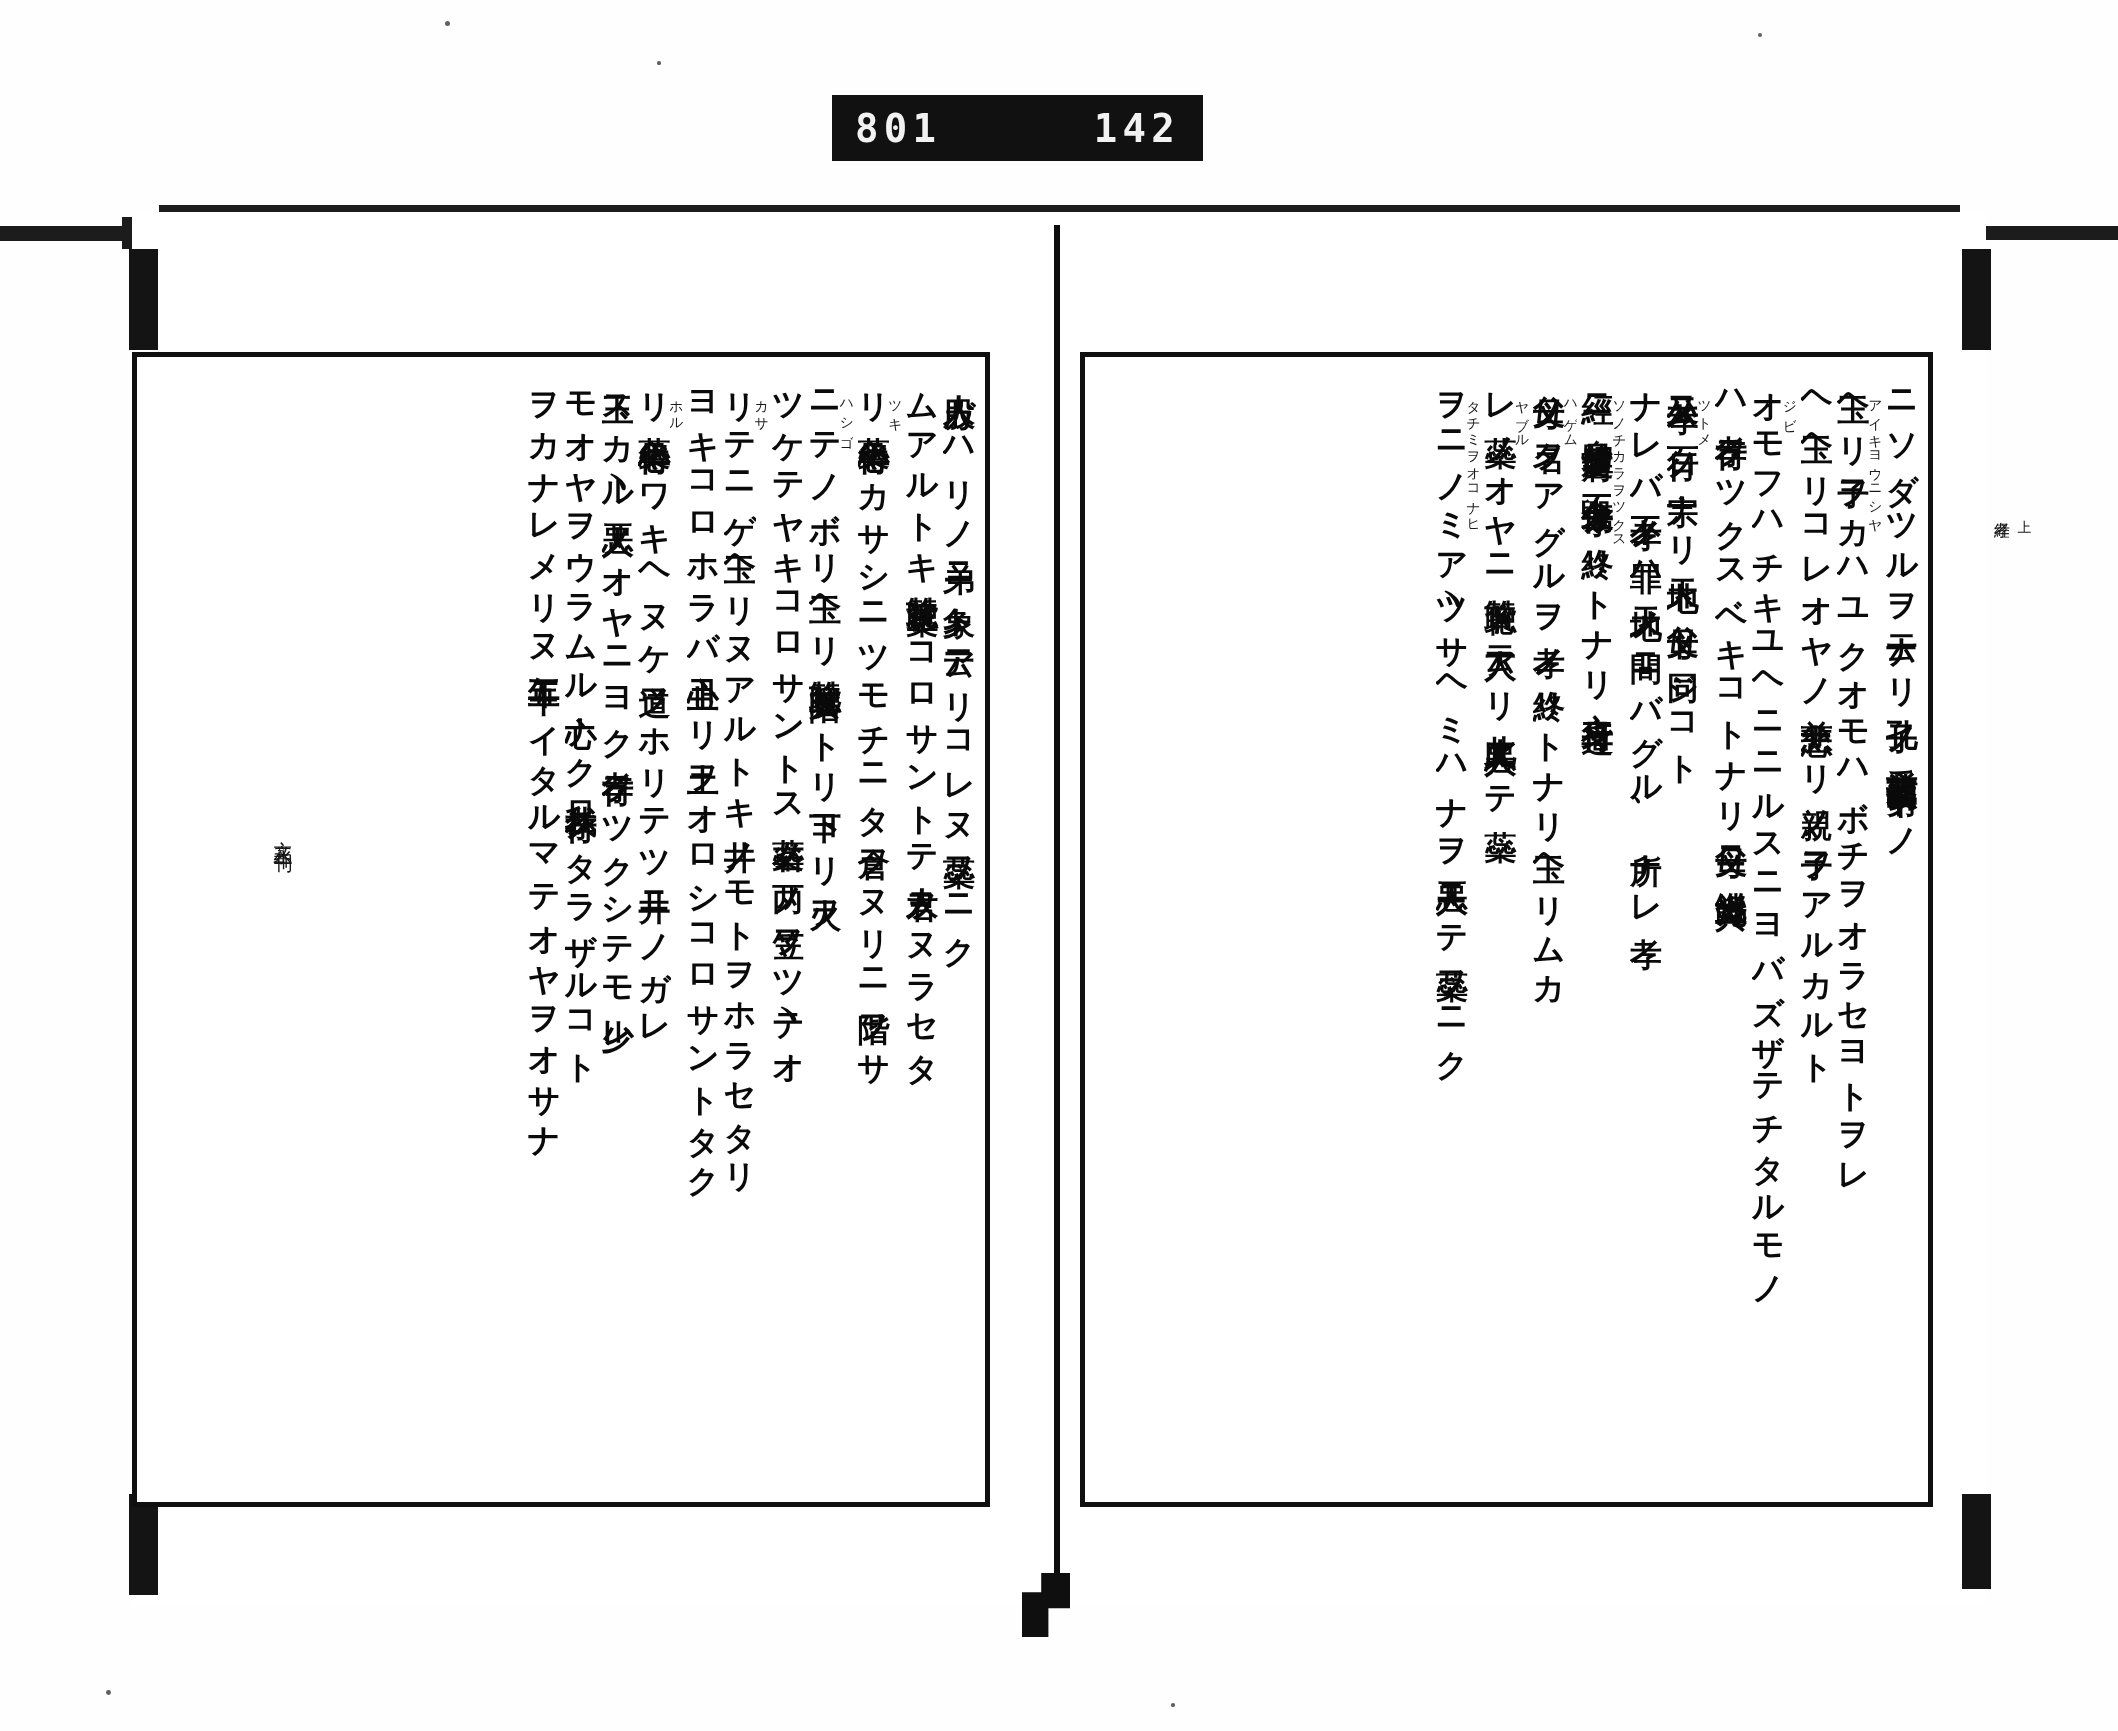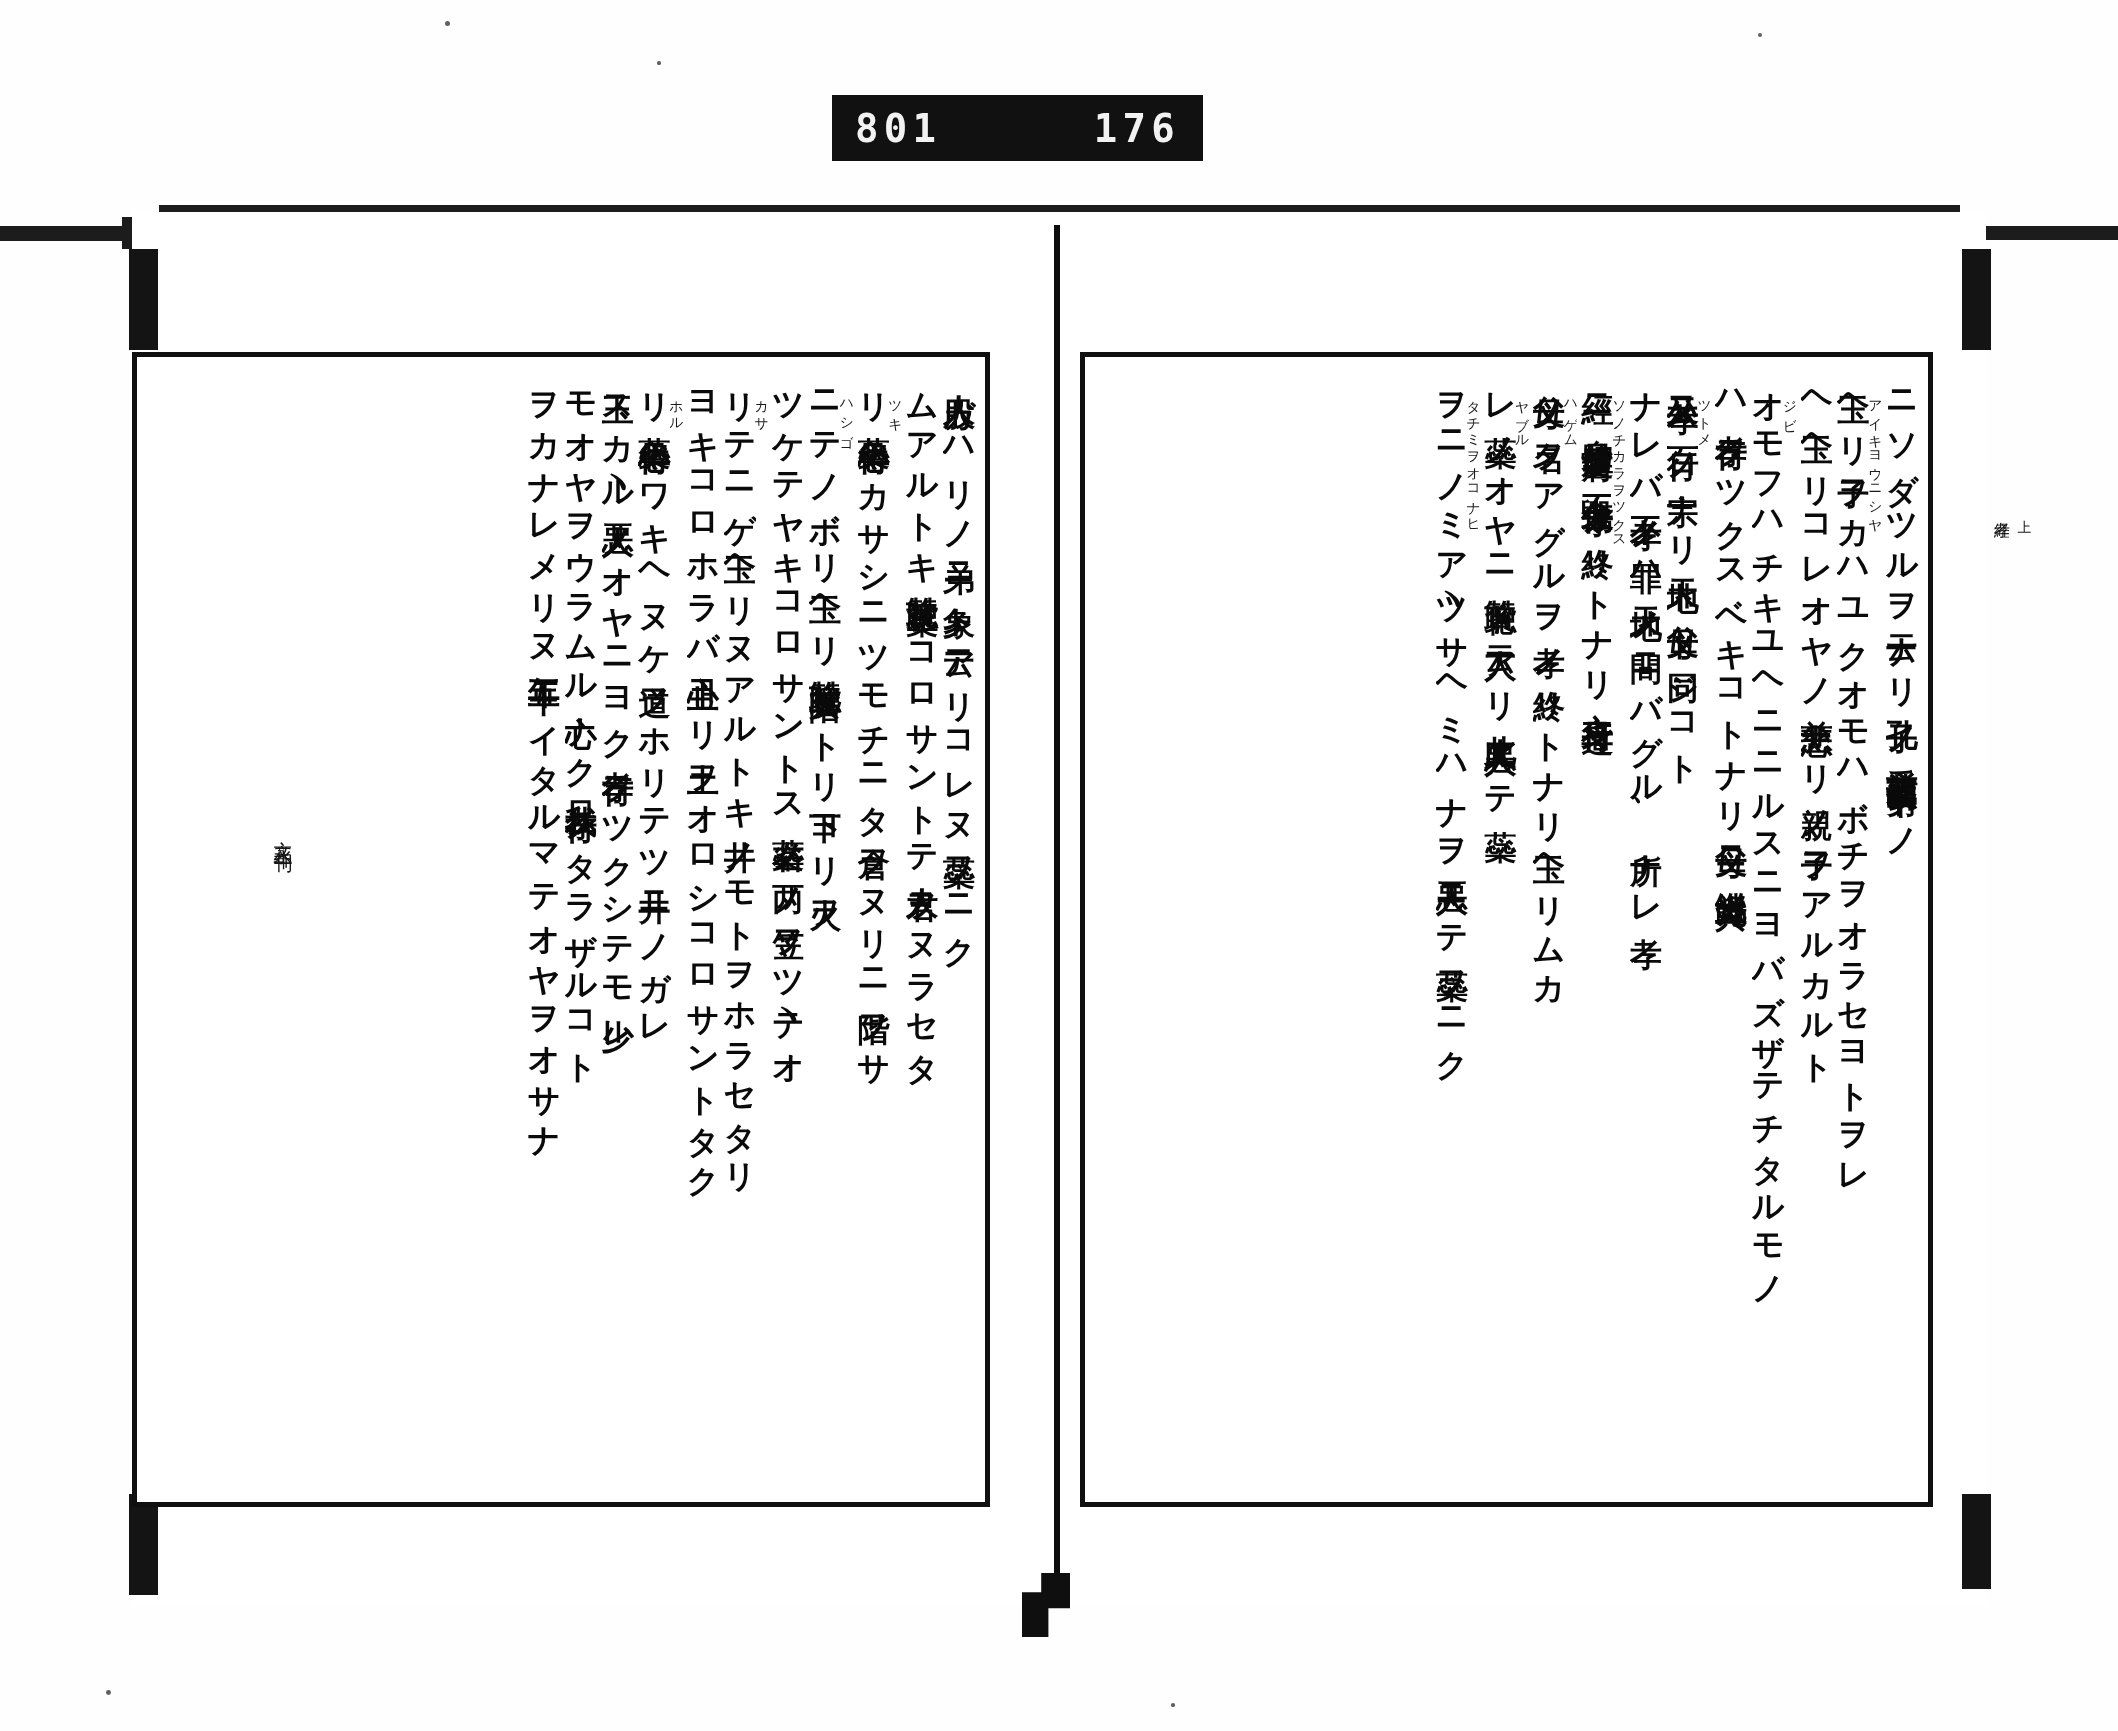--- a/index.html
+++ b/index.html
@@ -200,21 +200,21 @@
   
   .blotch { position: absolute; background: #0e0e0e; }
 </style>
 </head>
 <body>
 
 <div id="scan-root">
 
   <div id="counter-strip">
     <span class="led-text">801</span>
-    <span class="led-text">176</span>
+    <span class="led-text">142</span>
   </div>
 
   <div class="speck" style="left:445px;  top:21px;  width:5.3px; height:5.3px;"></div>
   <div class="speck" style="left:657px; top:61px; width:3.7px;  height:3.7px;"></div>
   <div class="speck" style="left:1758px; top:33px;  width:4.2px;  height:4.2px;"></div>
   <div class="speck" style="left:106px;  top:1690px;width:4.8px;  height:4.8px;"></div>
   <div class="speck" style="left:604px; top:1584px;width:4.2px;  height:4.2px;"></div>
   <div class="speck" style="left:1171px; top:1703px;width:3.7px;  height:3.7px;"></div>
   <div class="speck" style="left:1811px; top:1552px;width:3.7px;  height:3.7px;"></div>
 

